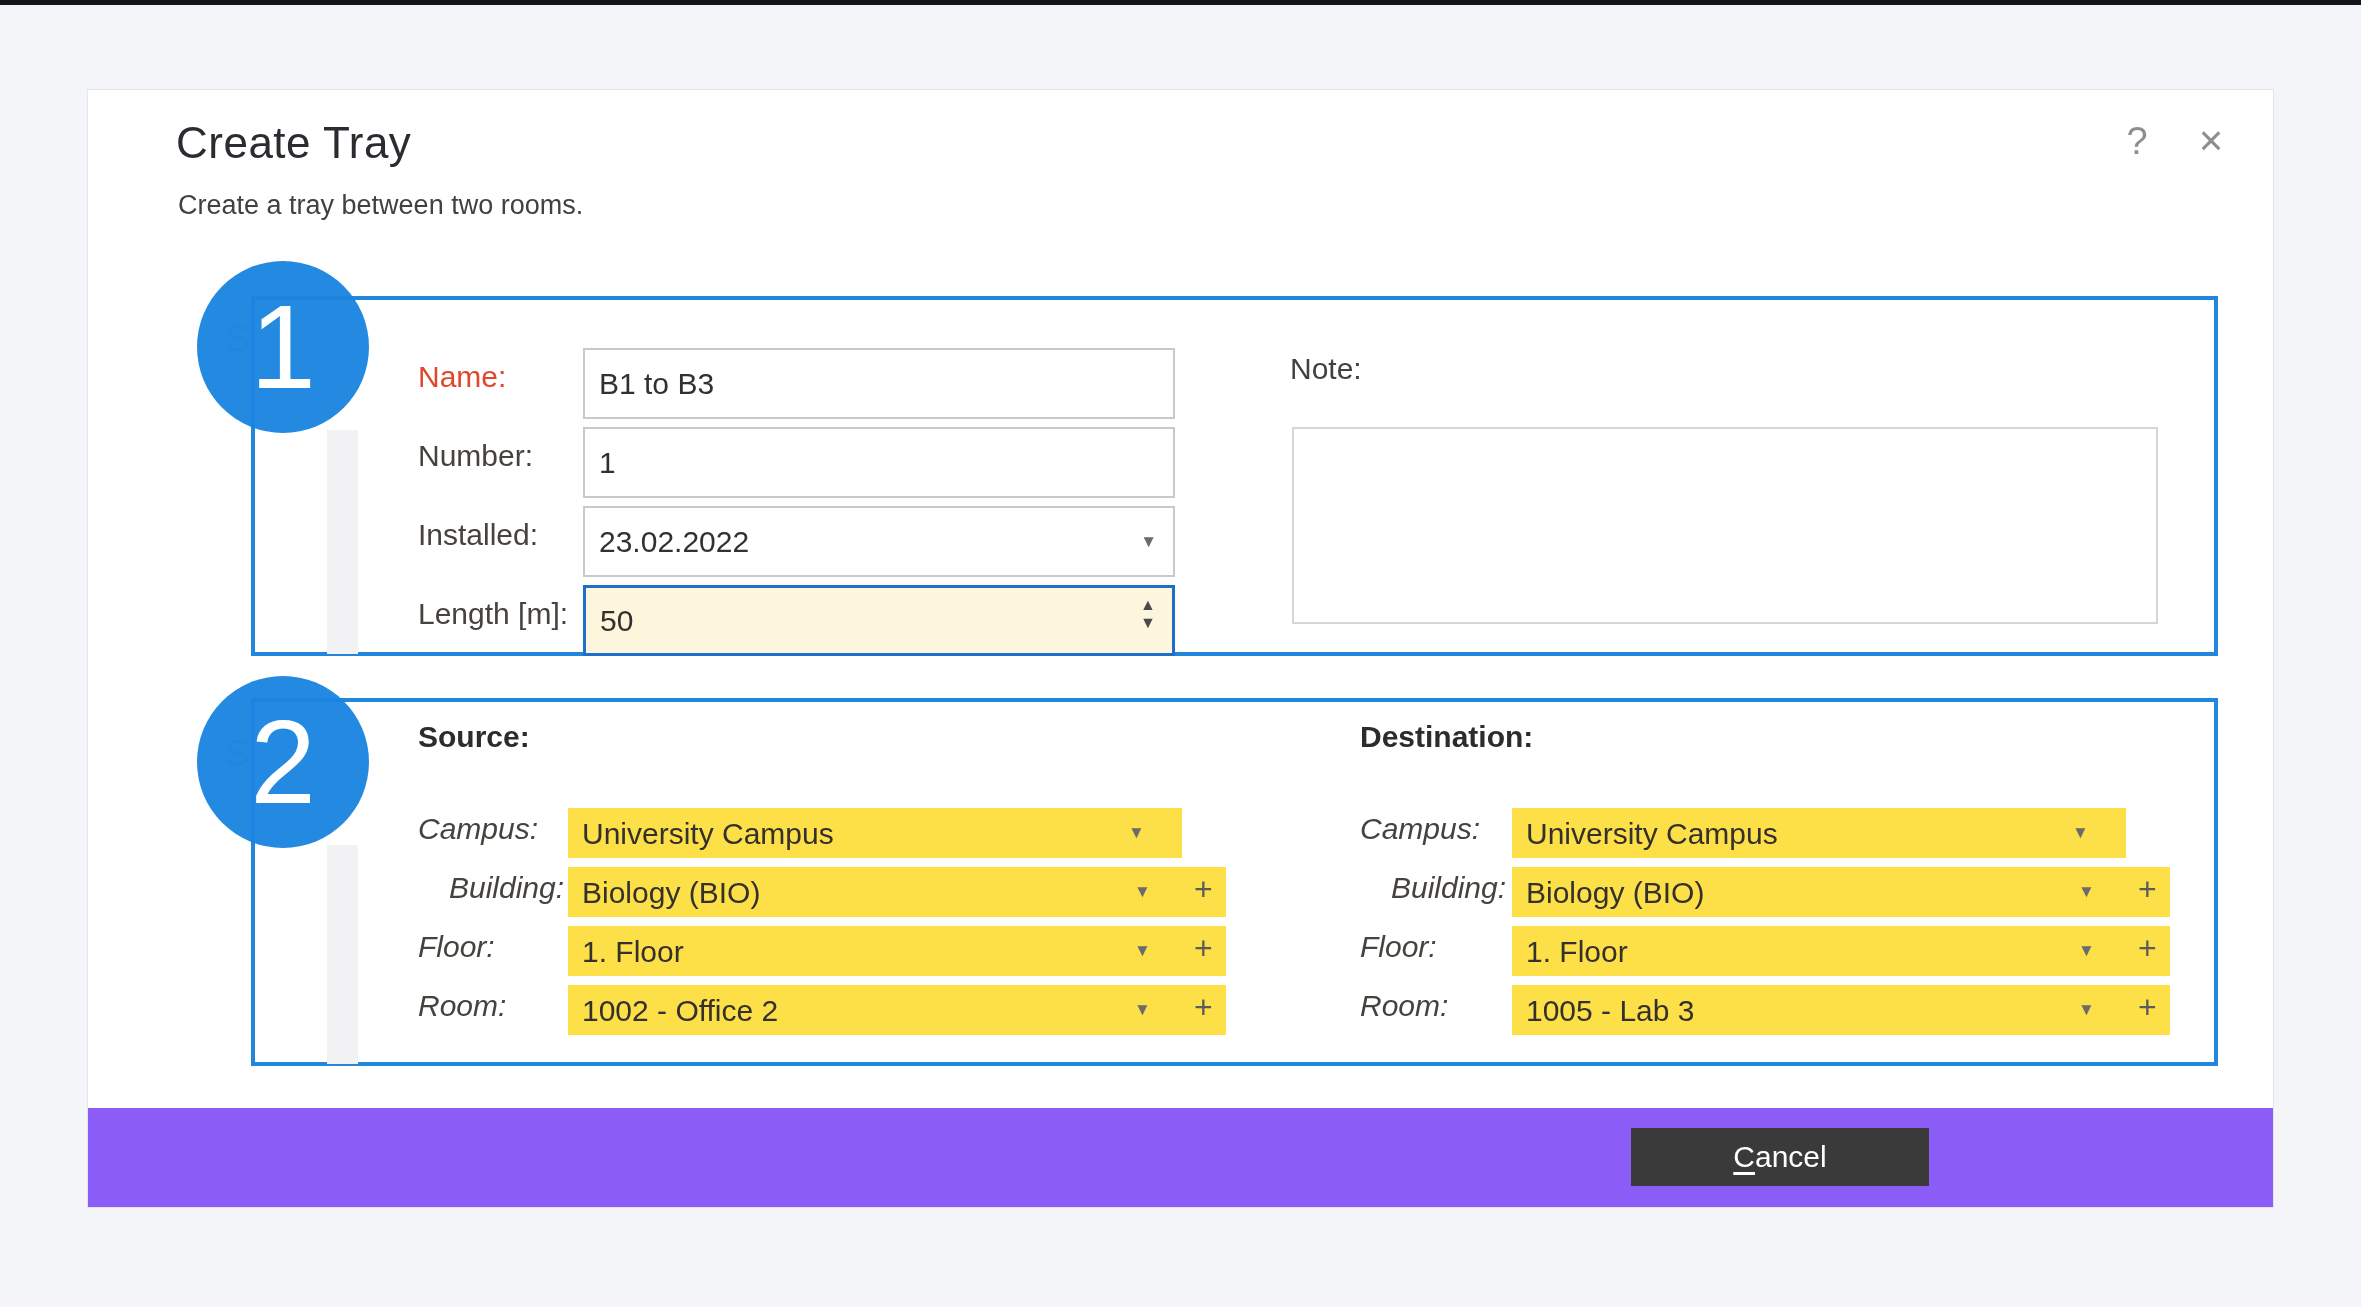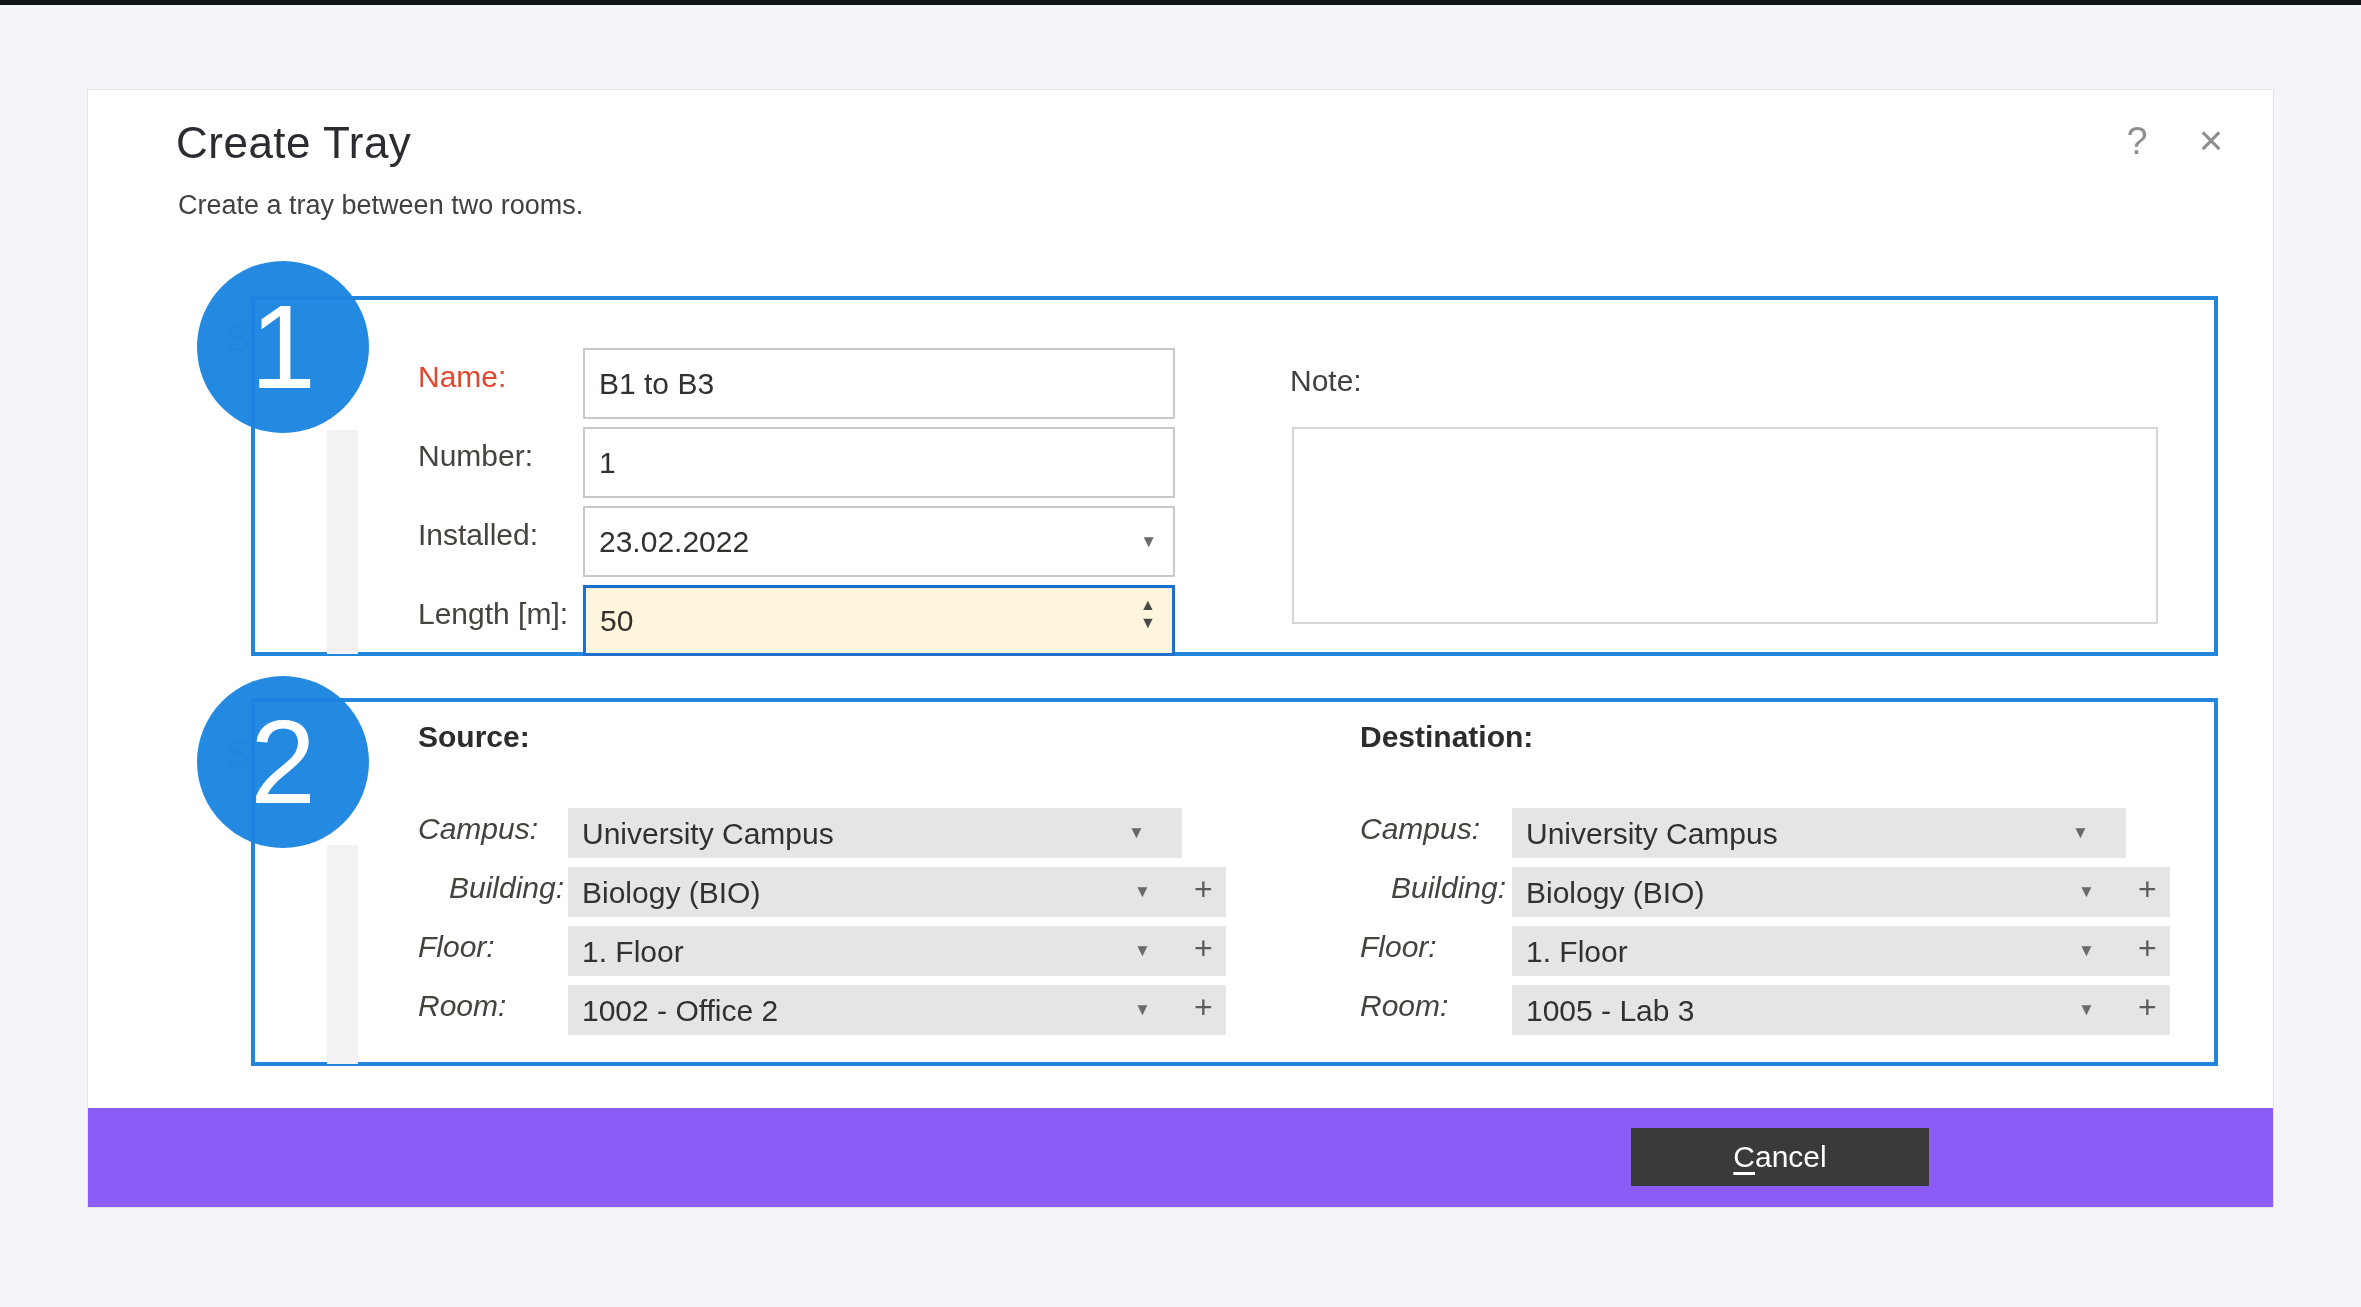--- a/index.html
+++ b/index.html
@@ -51,37 +51,37 @@
     outline:none;
   }
   .row1 { top:258px; } .row2 { top:337px; } .row3 { top:416px; } .row4 { top:495px; }
   .lrow1 { top:270px; } .lrow2 { top:349px; } .lrow3 { top:428px; } .lrow4 { top:507px; }
 
   .dd-arrow { position:absolute; right:18px; top:50%; transform:translateY(-50%); font-size:17px; color:#6b6b6b; pointer-events:auto; }
   .lengthwrap input { background:#fdf5dc; border:3px solid #1d6fc9; padding-right:56px; }
   .spinner { position:absolute; right:10px; top:4px; width:34px; height:49px; display:flex; flex-direction:column; align-items:center; justify-content:center; gap:2px; }
   .spin-btn { font-size:16px; color:#4a4a4a; line-height:16px; cursor:pointer; }
 
-  .notelabel { position:absolute; left:1202px; top:274px; font-size:30px; color:#43413f; }
+  .notelabel { position:absolute; left:1202px; top:262px; font-size:30px; color:#43413f; }
   .note {
     position:absolute; left:1204px; top:337px; width:866px; height:197px;
     border:2px solid #d6d6d6; background:#ffffff; resize:none; outline:none;
     font-family:"Liberation Sans", sans-serif; font-size:28px; color:#333; padding:10px 14px;
   }
 
   .colhead { position:absolute; top:630px; font-size:30px; font-weight:bold; color:#2e2c2a; }
   .src-head { left:330px; } .dst-head { left:1272px; }
 
   .combo-label { position:absolute; font-size:30px; color:#46423e;font-style:italic; }
   .src-label { left:330px; } .dst-label { left:1272px; }
   .crow1 { top:718px; } .crow2 { top:777px; } .crow3 { top:836px; } .crow4 { top:895px; }
   .clrow1 { top:722px; } .clrow2 { top:781px;margin-left:31px; } .clrow3 { top:840px; } .clrow4 { top:899px; }
 
   .combo {
-    position:absolute; height:50px; background:#e5e5e5;
+    position:absolute; height:50px; background:#fde047;
     font-size:30px; color:#33302d; cursor:pointer;
   }
   .src-combo { left:480px; } .dst-combo { left:1424px; }
   .combo-narrow { width:614px; } .combo-wide { width:658px; }
   .combo .val { position:absolute; left:14px; top:9px; white-space:nowrap; }
   .combo .dd { position:absolute; left:566px; top:50%; transform:translateY(-50%); font-size:17px; color:#6b6b6b; }
   .combo .plus { position:absolute; left:626px; top:4px; font-size:32px; color:#5c5c5c; }
 
   .footer { position:absolute; left:0; top:1018px; width:2185px; height:99px; background:#8b5cf6; }
   .btn {

